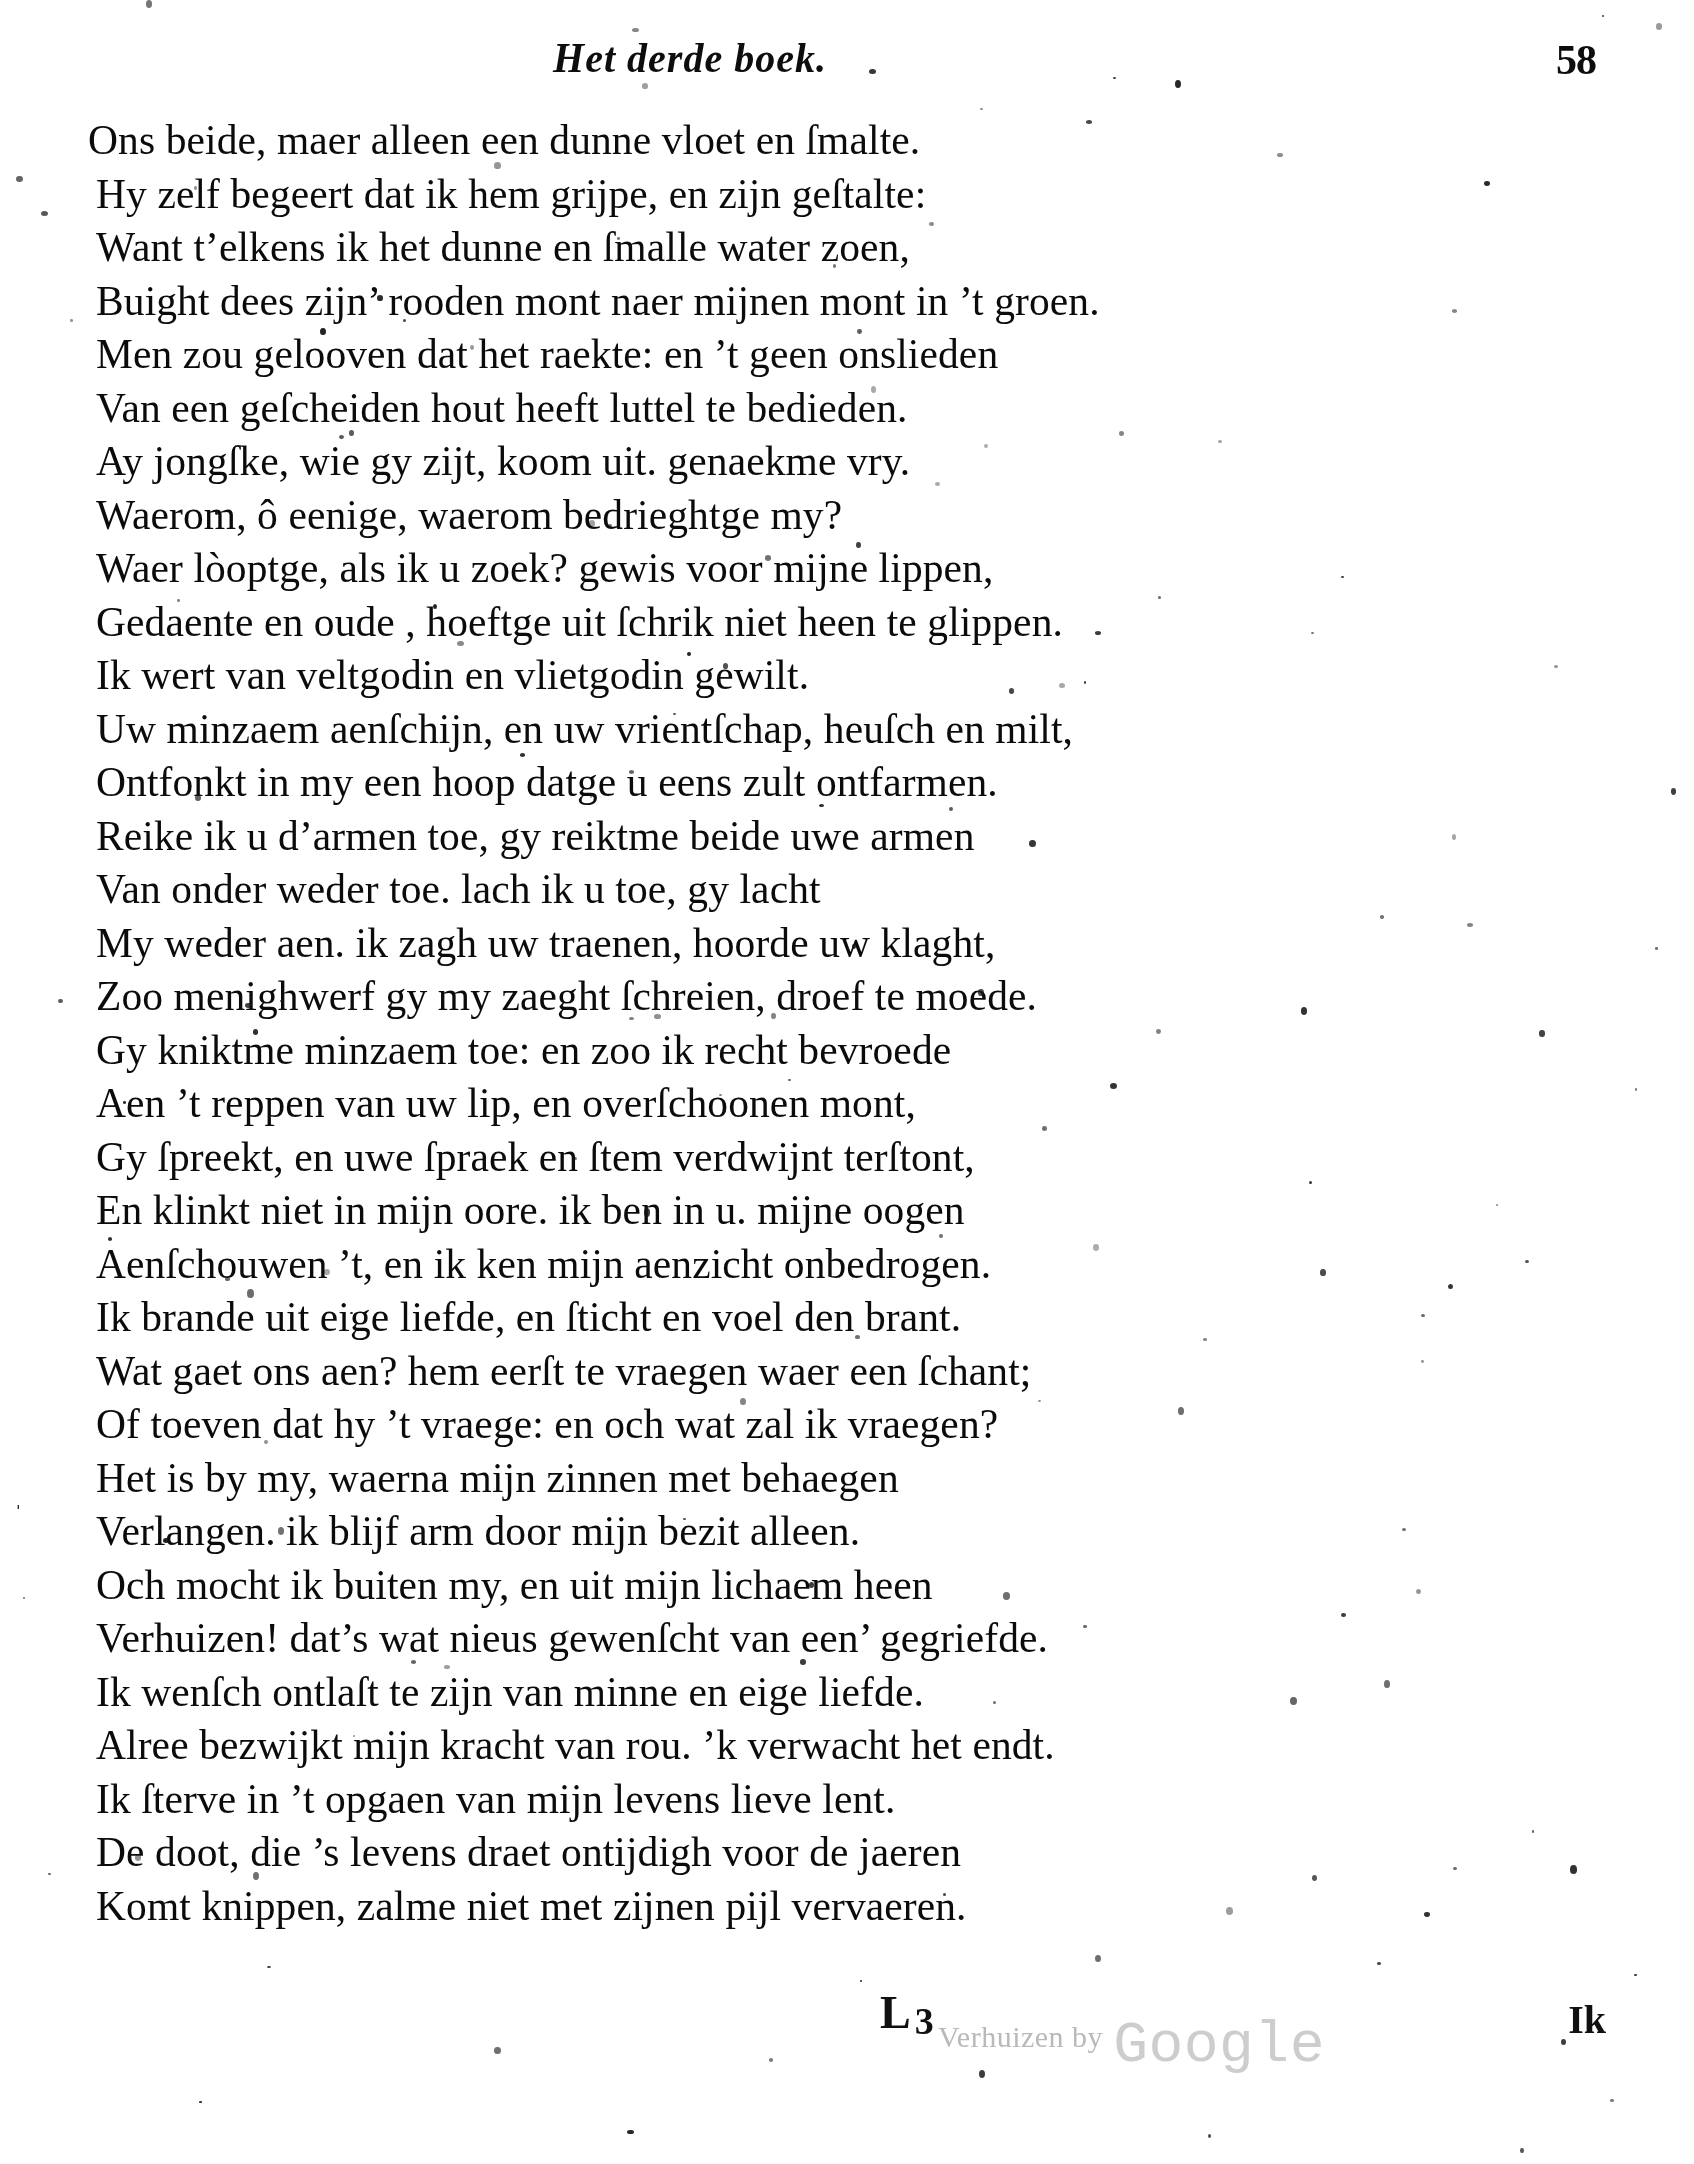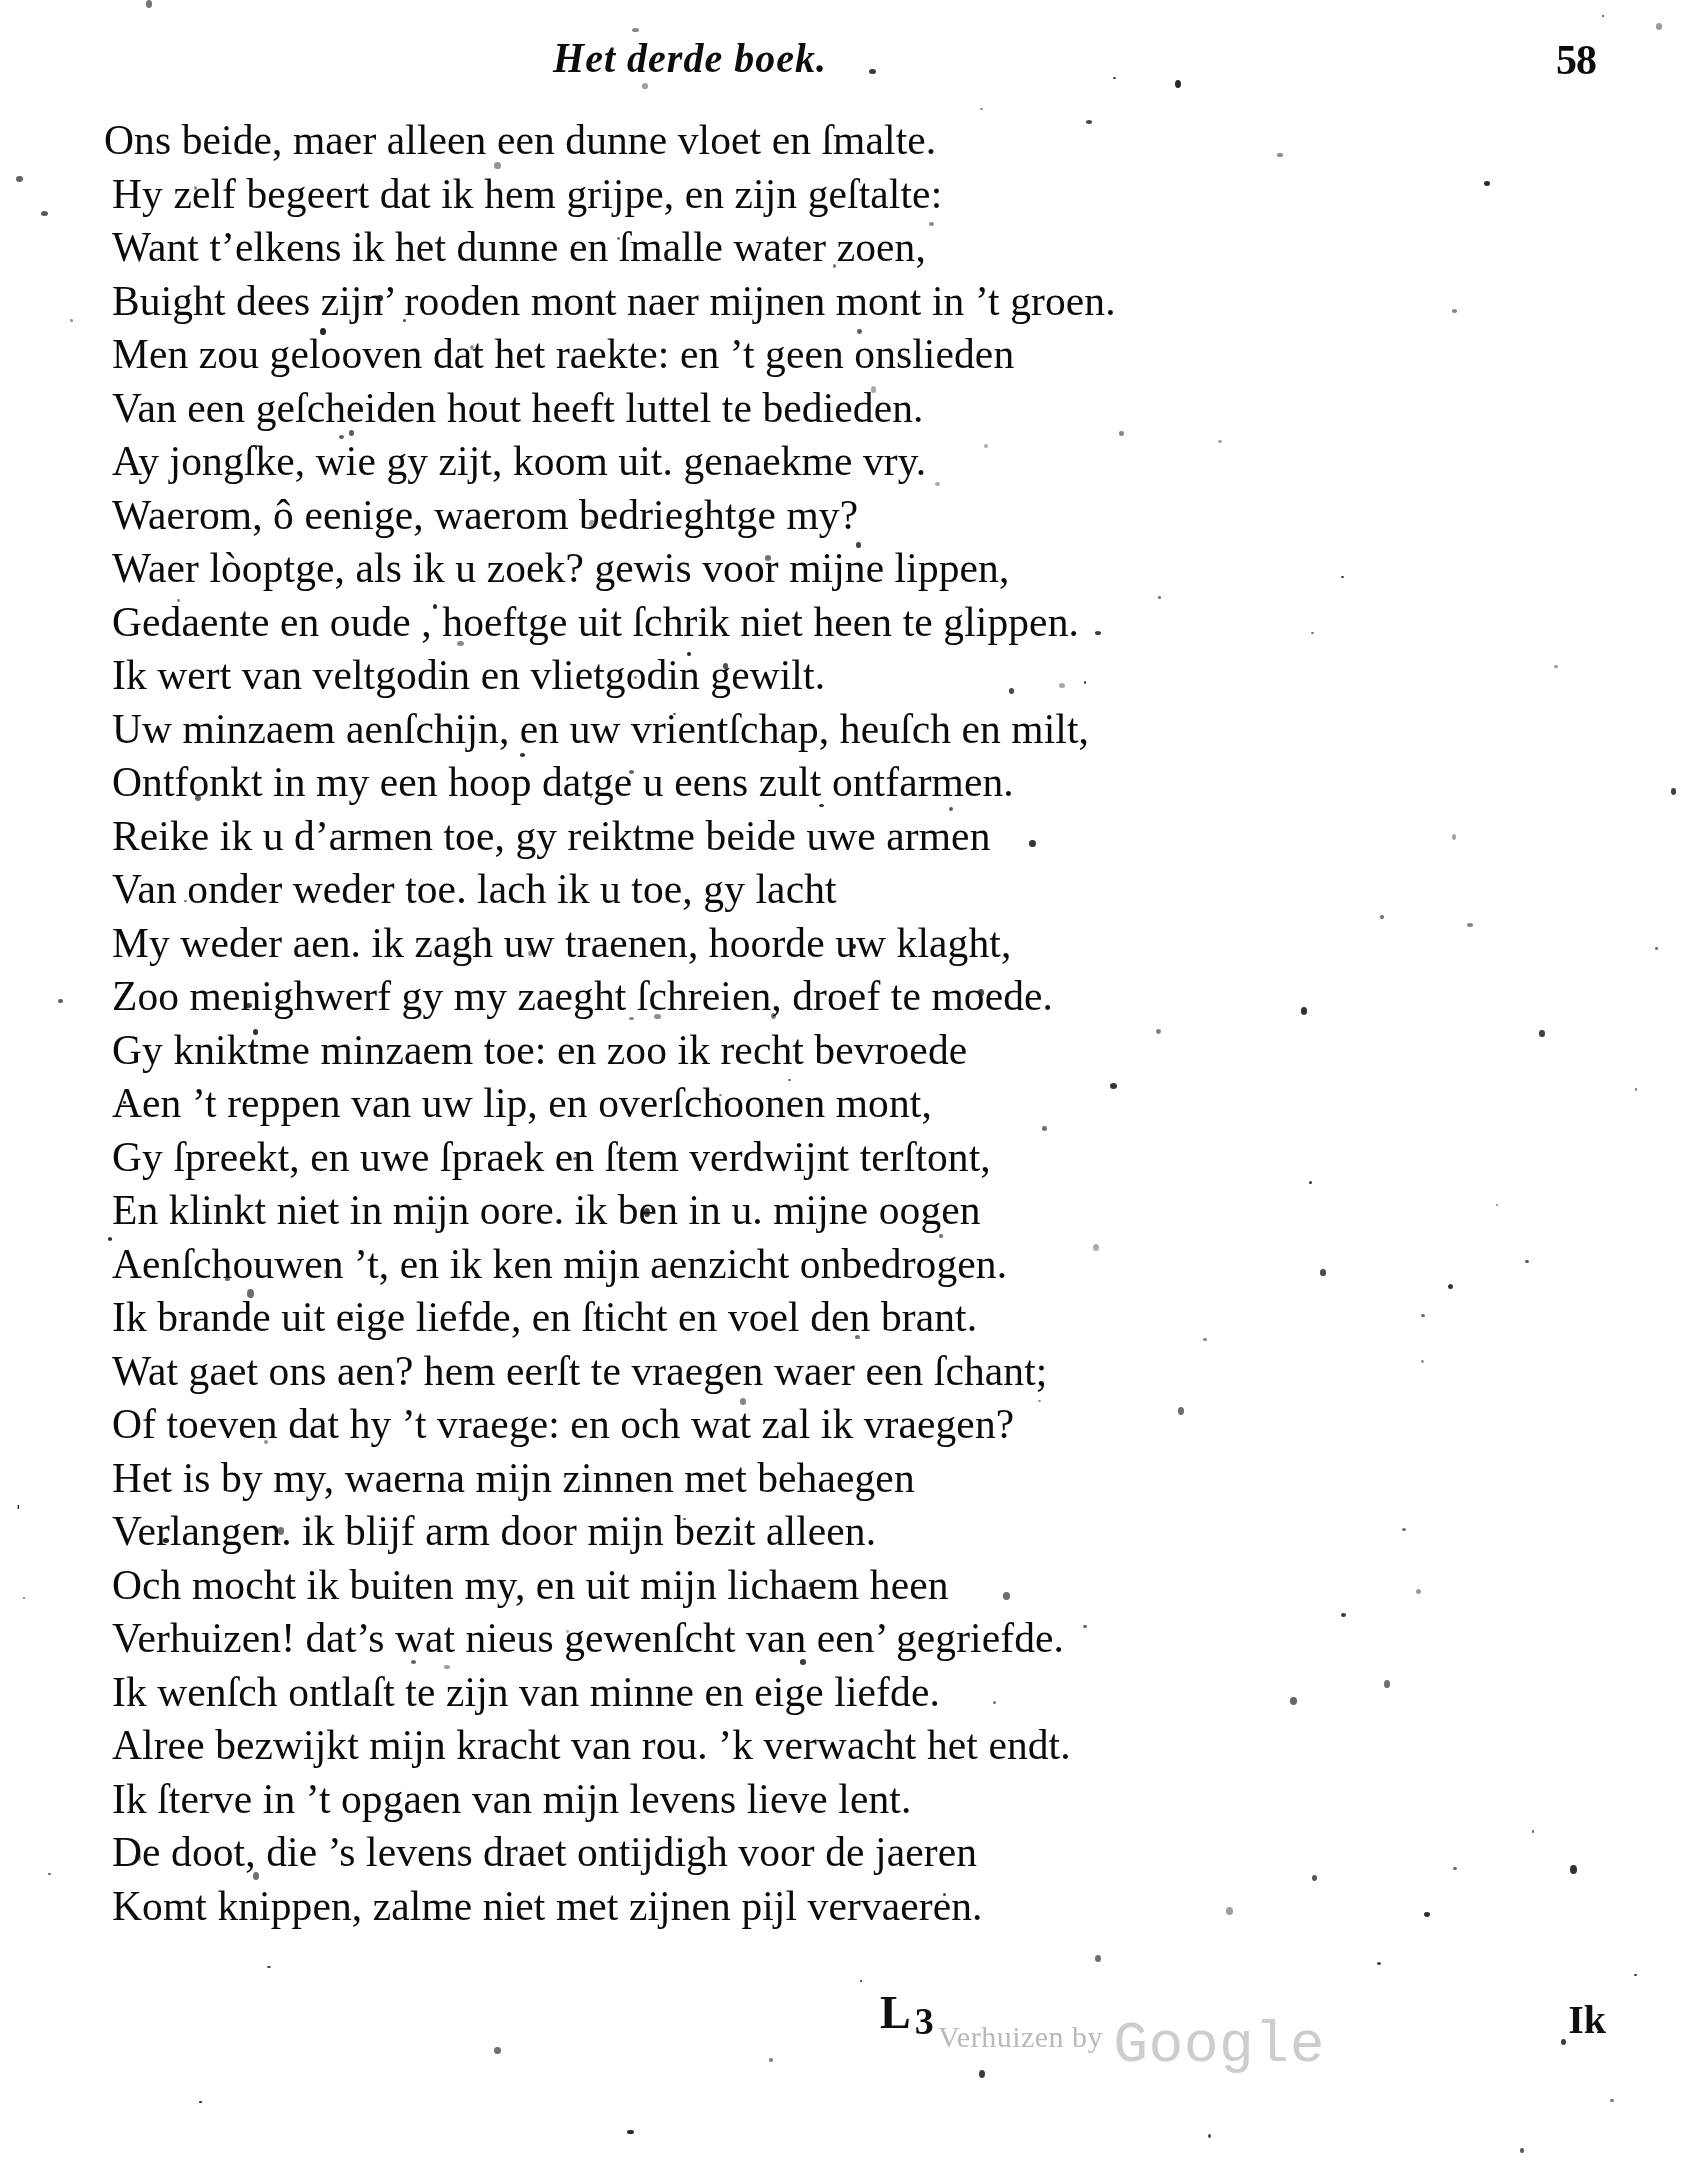--- a/index.html
+++ b/index.html
@@ -56,21 +56,21 @@
     font-weight: 700;
     font-size: 42px;
     letter-spacing: -1px;
     color: #0d0d0d;
   }
 
   
   #poem {
     position: absolute;
     top: 112px;
-    left: 104px;
+    left: 88px;
     width: 1500px;
   }
   .verse-line {
     font-size: 41.5px;
     line-height: 53.5px;
     height: 53.5px;
     white-space: nowrap;
     color: #0b0b0b;
     letter-spacing: 0.1px;
     transform: scaleY(1.04);

